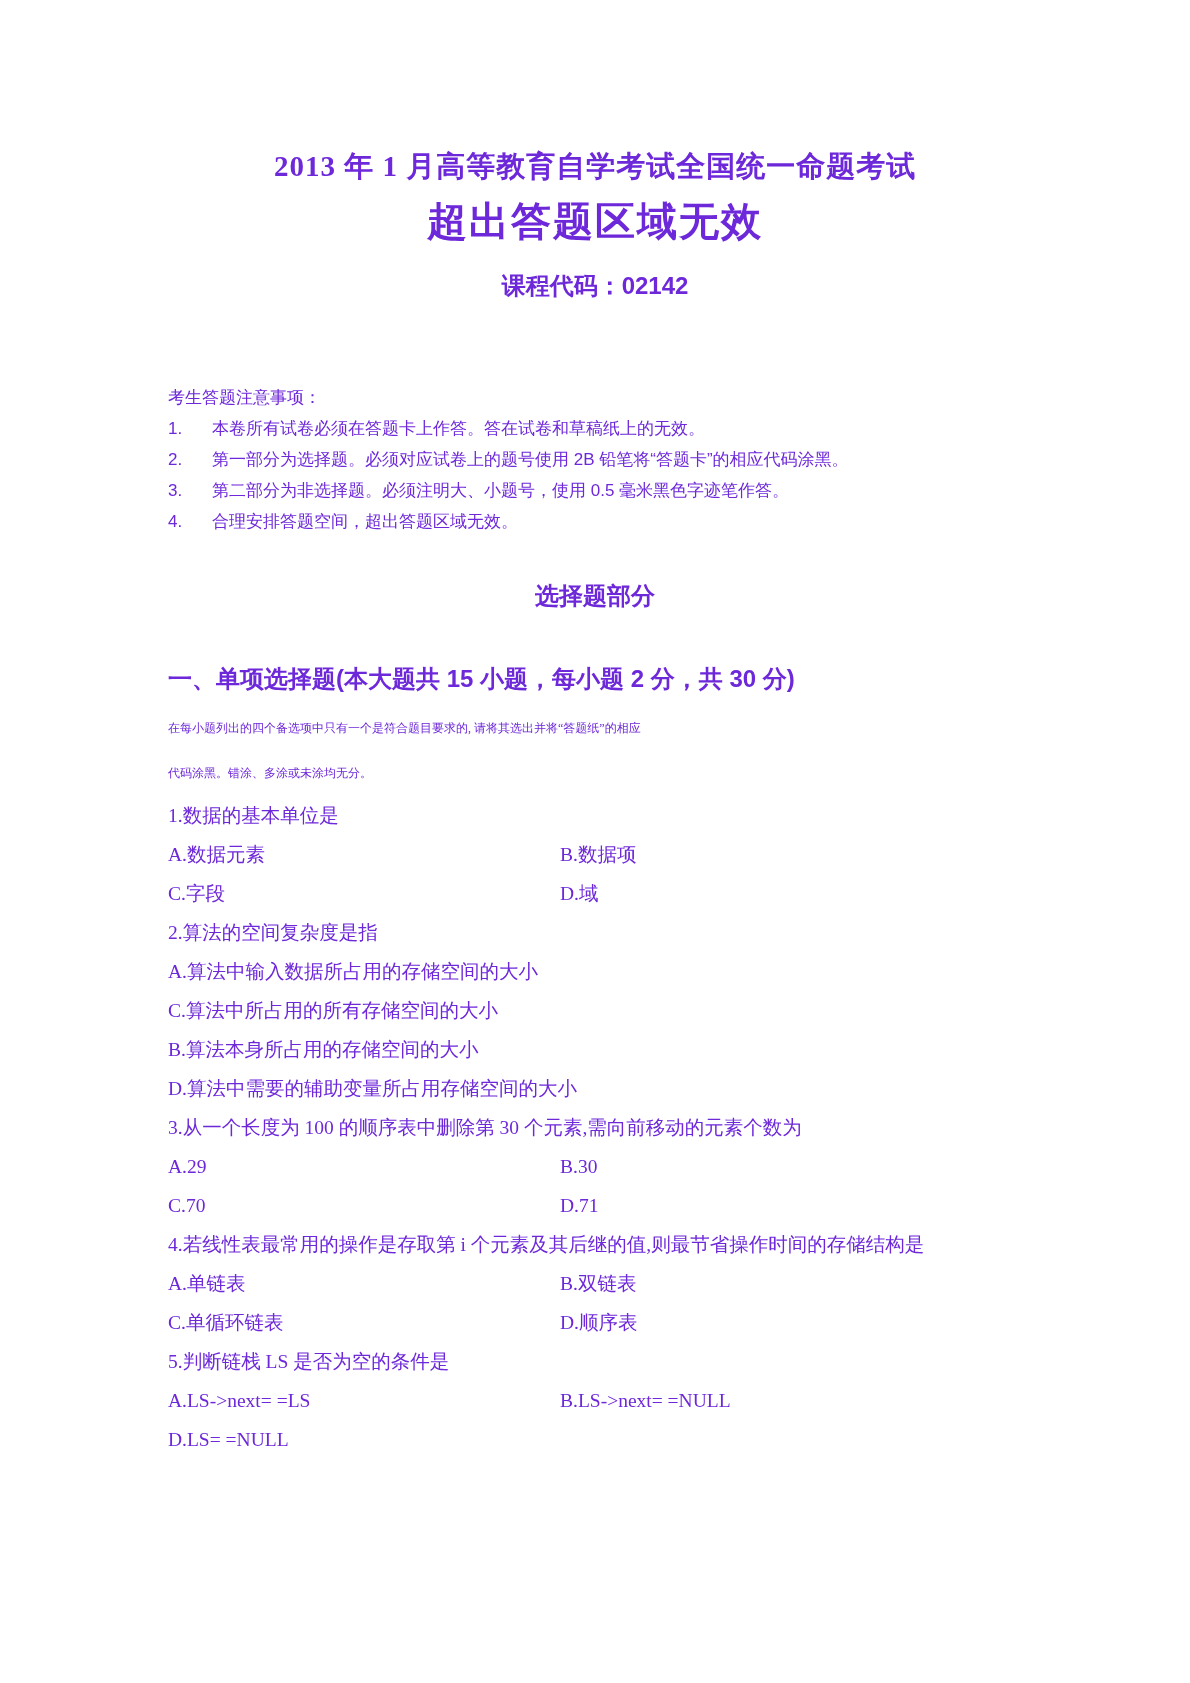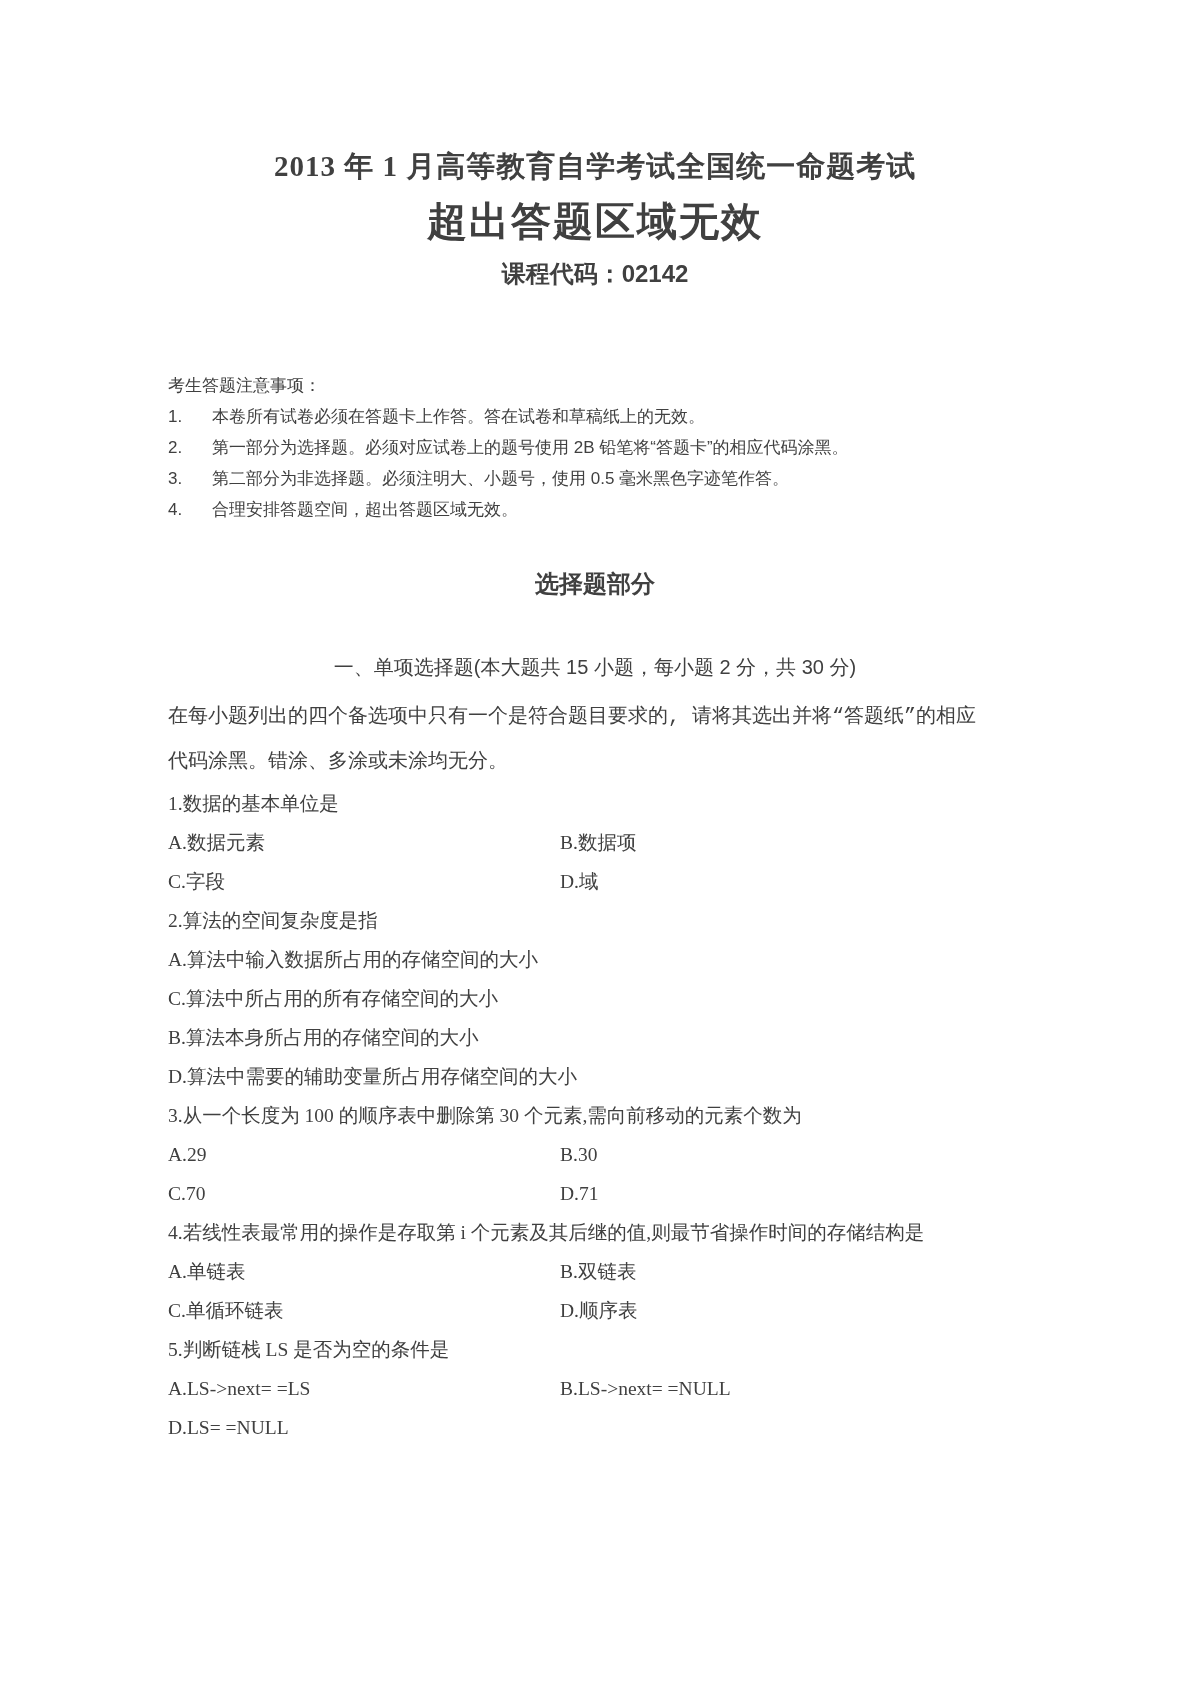--- a/index.html
+++ b/index.html
@@ -1,61 +1,61 @@
 <!DOCTYPE html>
 <html lang="zh"><head>
 <meta charset="utf-8">
 <style>
   html, body { margin: 0; padding: 0; background: #ffffff; }
   .page {
     width: 1190px; height: 1683px;
-    background: #ffffff; color: #404040;
+    background: #ffffff; color: #6d28d9;
     box-sizing: border-box; padding-top: 148px;
     overflow: hidden; position: relative;
     font-family: "Liberation Serif", "DejaVu Serif", serif;
   }
   .titles { text-align: center; }
   .exam-session {
     font-family: "Liberation Serif", "DejaVu Serif", serif;
     font-size: 29px; font-weight: bold; line-height: 36px; letter-spacing: 1px;
   }
   .exam-title {
     font-family: "Liberation Sans", "DejaVu Sans", sans-serif;
     font-size: 40px; font-weight: bold; line-height: 54px;
     margin: 10px 0 0 0; letter-spacing: 2px;
   }
   .course-code {
     font-family: "Liberation Sans", "DejaVu Sans", sans-serif;
-    font-size: 24px; font-weight: bold; line-height: 32px; margin-top: 10px;
+    font-size: 24px; font-weight: bold; line-height: 32px; margin-top: 22px;
   }
   .content { padding: 0 168px; }
   .notices {
     margin-top: 80px;
     font-family: "Liberation Sans", "DejaVu Sans", sans-serif;
     font-size: 17px;
   }
   .notice-heading { line-height: 31px; }
   .notice-item { line-height: 31px; display: flex; }
   .notice-num { width: 44px; flex: none; }
   .notice-text { flex: 1; }
   .section-title {
     text-align: center;
     font-family: "Liberation Sans", "DejaVu Sans", sans-serif;
     font-size: 24px; font-weight: bold; line-height: 33px;
     margin: 42px 0 0 0;
   }
   .part-heading {
     margin-top: 52px;
     font-family: "Liberation Sans", "DejaVu Sans", sans-serif;
-    font-size: 20px; font-weight: normal; line-height: 30px; text-align: center;
+    font-size: 24px; font-weight: bold; line-height: 30px;
   }
   .part-intro {
     margin-top: 12px;
-    font-family: Liberation Mono, monospace;
-    font-size: 20px;
+    font-family: Liberation Serif, serif;
+    font-size: 12px;
   }
   .intro-line { line-height: 45px; }
   .questions {
     font-size: 19.5px; line-height: 39px;
     font-family: "Liberation Serif", "DejaVu Serif", serif;
   }
   .q-text { line-height: 39px; }
   .opt-row { display: flex; gap: 20px; }
   .opt { display: block; line-height: 39px; }
   .opt-row .opt:first-child:not(:only-child) { width: 372px; flex: none; }

